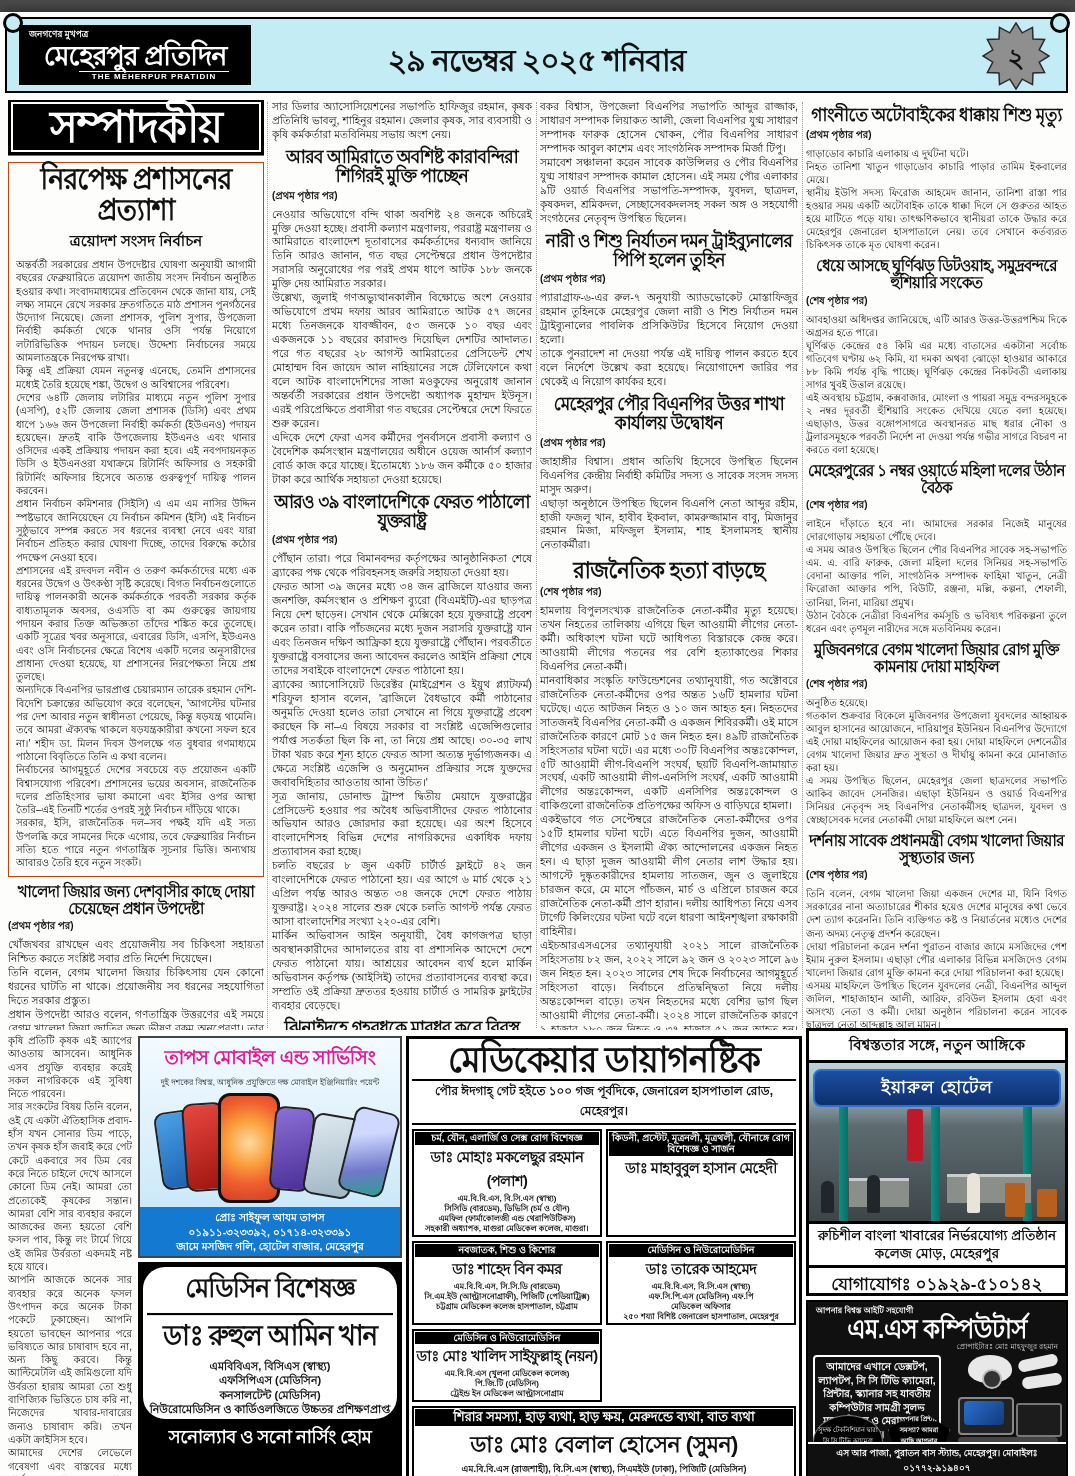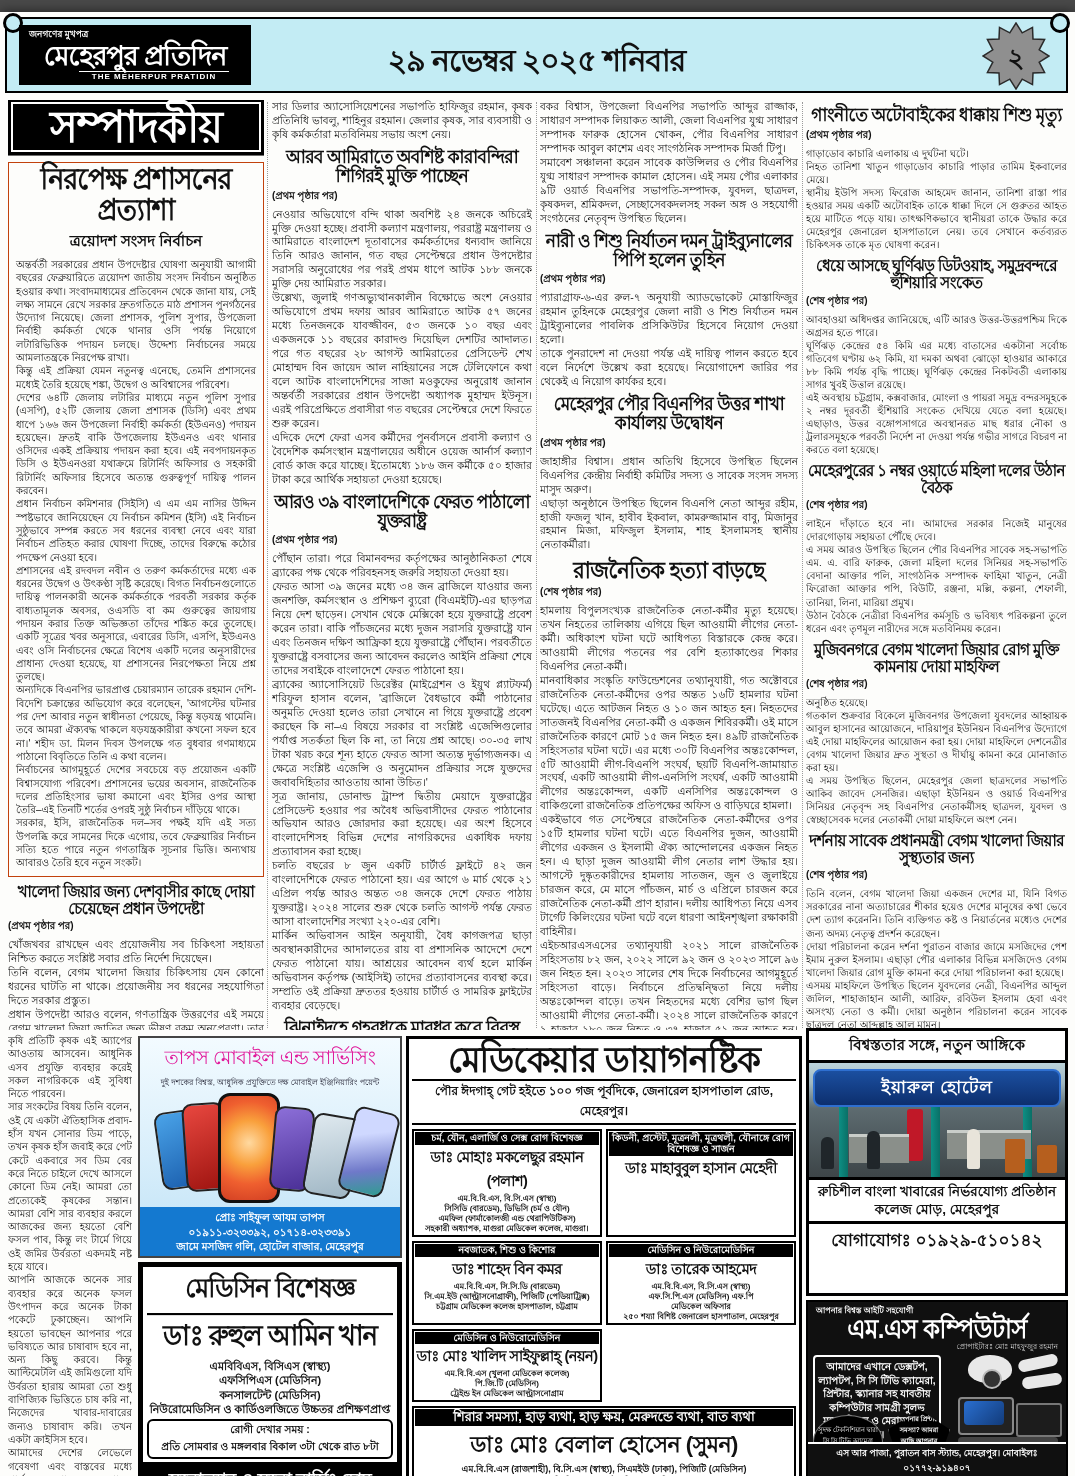--- a/index.html
+++ b/index.html
@@ -44,31 +44,31 @@
   .ed-hl{font-size:27px;font-weight:bold;text-align:center;letter-spacing:-1px;line-height:1.05;
          transform:scaleY(1.1);}
   .ed-sub{font-size:15px;font-weight:bold;text-align:center;margin:5px 0 4px;}
   
   .strip{position:absolute;left:8px;top:1022px;width:124px;height:448px;overflow:hidden;}
   .strip .bt{font-size:10px;}
   .ad{box-sizing:border-box;position:absolute;}
   
   .ad-mobile{left:138px;top:1024px;width:264px;height:222px;border:2px solid #444;
              background:linear-gradient(180deg,#f3fbff 0%,#d8eefb 55%,#bfe2f6 100%);overflow:hidden;}
-  .mob-title{color:#e0189a;font-size:19px;font-weight:normal;text-align:center;padding-top:5px;
+  .mob-title{color:#e0189a;font-size:19px;font-weight:bold;text-align:center;padding-top:5px;
              letter-spacing:-.5px;}
   .mob-sub{font-size:8px;text-align:center;color:#223;margin-top:1px;}
   .mob-stage{position:relative;height:118px;}
   .ph{position:absolute;border-radius:10px;border:2px solid #222;}
   .mob-footer{position:absolute;left:0;right:0;bottom:0;background:#1479d0;color:#fff;
               text-align:center;font-size:10.5px;font-weight:bold;padding:3px 2px;
               white-space:pre-line;line-height:1.35;}
   
   .ad-medicine{left:138px;top:1250px;width:264px;height:218px;background:#000;padding:5px;overflow:hidden;}
-  .med-inner{background:#fff;padding:2px 4px 3px;}
+  .med-inner{background:#fff;padding:2px 4px 3px;border-radius:22px;}
   .med-head{font-size:25px;font-weight:bold;text-align:center;letter-spacing:-1px;
             border-bottom:2px solid #000;transform:scaleY(1.05);}
   .med-name{font-size:26px;font-weight:bold;text-align:center;letter-spacing:-1px;margin-top:1px;
             transform:scaleY(1.08);}
   .med-creds{font-size:11px;font-weight:bold;text-align:center;white-space:pre-line;line-height:1.3;}
   .med-hours{border:2px solid #000;border-radius:6px;margin-top:3px;padding:1px 3px;
              font-size:10.5px;font-weight:bold;text-align:center;}
   .med-foot{color:#fff;text-align:center;margin-top:4px;}
   .med-clinic{font-size:18px;font-weight:bold;letter-spacing:-.5px;}
   
@@ -84,21 +84,21 @@
            padding:1px 0;line-height:1.15;}
   .mc-name{font-size:14.5px;font-weight:bold;text-align:center;letter-spacing:-.5px;margin-top:1px;}
   .mc-creds{font-size:8px;font-weight:bold;text-align:center;white-space:pre-line;line-height:1.25;}
   .mc-banner{grid-column:1/3;}
   .mc-banner .mc-spec{font-size:13px;}
   .mc-banner .mc-name{font-size:22px;}
   .mc-banner .mc-creds{font-size:9px;}
   
   .ad-hotel{left:806px;top:1016px;width:262px;height:268px;border:3px solid #000;background:#fff;overflow:hidden;}
   .hot-top{font-size:15px;font-weight:bold;text-align:center;padding:2px 0;border-bottom:3px solid #000;}
-  .hot-photo{position:relative;height:114px;background:linear-gradient(180deg,#bcd3da 0%,#9fb7c0 18%,#5d6b70 40%,#3d4548 100%);overflow:hidden;}
+  .hot-photo{position:relative;height:158px;background:linear-gradient(180deg,#bcd3da 0%,#9fb7c0 18%,#5d6b70 40%,#3d4548 100%);overflow:hidden;}
   .hot-sign{position:absolute;left:4px;right:4px;top:6px;height:34px;background:linear-gradient(180deg,#1b4fa0,#0d2f6e);
             border-radius:8px;color:#fff;font-size:17px;font-weight:bold;text-align:center;
             line-height:34px;letter-spacing:1px;border:2px solid #2e6fd0;}
   .hot-post{position:absolute;top:44px;bottom:0;width:9px;background:linear-gradient(90deg,#0d8f84,#0a6f66);}
   .hot-counter{position:absolute;bottom:18px;height:26px;background:#8a8f8a;border-top:3px solid #c9cdc9;}
   .hot-chair{position:absolute;bottom:4px;width:20px;height:34px;background:#b65f1e;border-radius:2px;}
   .hot-red{position:absolute;top:46px;left:98px;width:16px;height:52px;background:#c01828;border-radius:3px;}
   .hot-person{position:absolute;bottom:8px;width:13px;height:38px;border-radius:6px 6px 2px 2px;background:#20262a;}
   .hot-caption{font-size:13.5px;font-weight:bold;text-align:center;padding:3px 2px;
                border-top:3px solid #000;white-space:pre-line;line-height:1.3;}
@@ -292,22 +292,20 @@
   </div>
 
   <div class="ad ad-medicine">
     <div class="med-inner">
       <div class="med-head">মেডিসিন বিশেষজ্ঞ</div>
       <div class="med-name">ডাঃ রুহুল আমিন খান</div>
       <div class="med-creds">এমবিবিএস, বিসিএস (স্বাস্থ্য)
 এফসিপিএস (মেডিসিন)
 কনসালটেন্ট (মেডিসিন)
 নিউরোমেডিসিন ও কার্ডিওলজিতে উচ্চতর প্রশিক্ষণপ্রাপ্ত</div>
-      <div class="med-hours" style="white-space:pre-line;">রোগী দেখার সময় :
-প্রতি সোমবার ও মঙ্গলবার বিকাল ৩টা থেকে রাত ৮টা</div>
     </div>
     <div class="med-foot">
       <div class="med-clinic">সনোল্যাব ও সনো নার্সিং হোম</div>
 
     </div>
   </div>
 
   <div class="ad ad-medicare">
     <div class="mc-title">মেডিকেয়ার ডায়াগনষ্টিক</div>
     <div class="mc-addr">পৌর ঈদগাহ্ গেট হইতে ১০০ গজ পূর্বদিকে, জেনারেল হাসপাতাল রোড, মেহেরপুর।</div>

